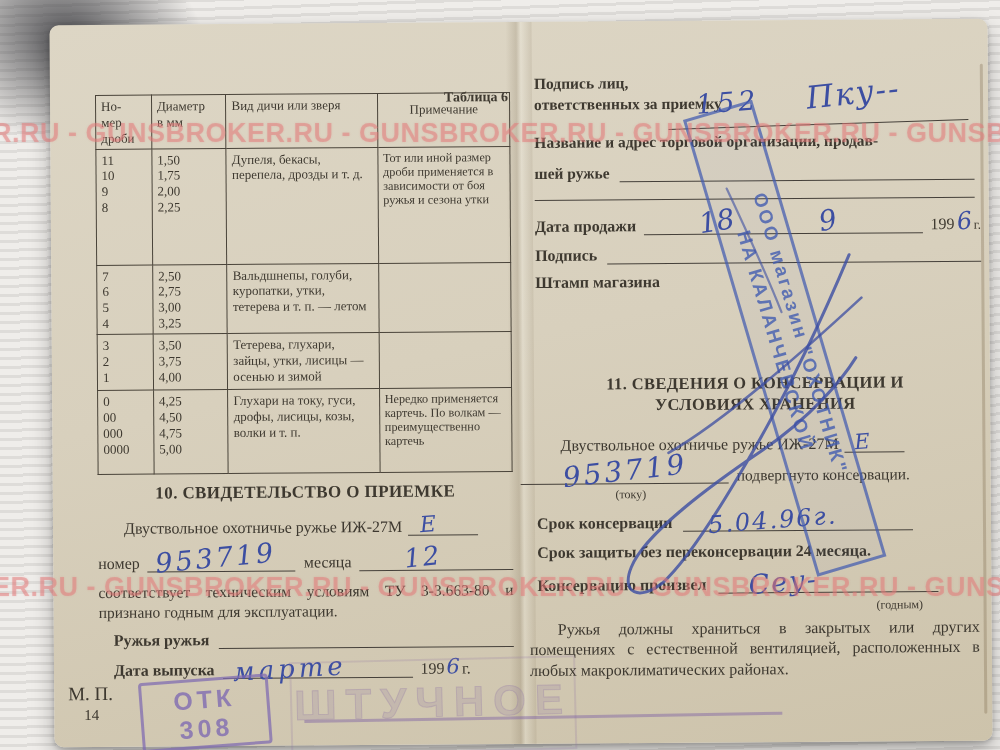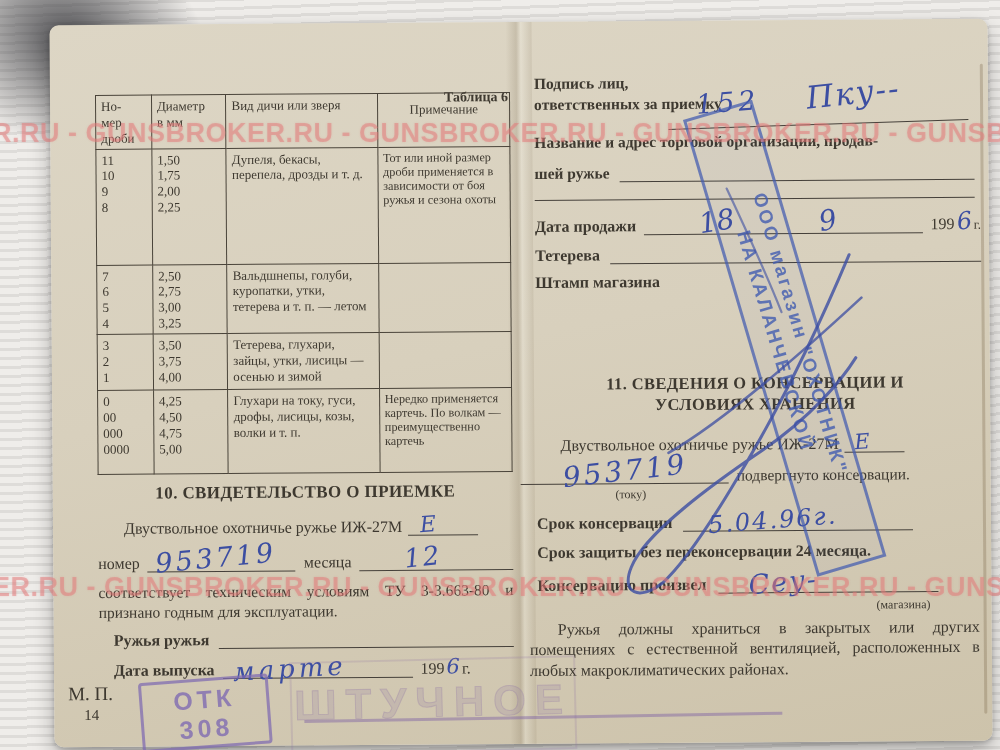--- a/index.html
+++ b/index.html
@@ -106,21 +106,21 @@
       <tr style="height:116px;">
         <td class="pre">11
 10
 9
 8</td>
         <td class="pre">1,50
 1,75
 2,00
 2,25</td>
         <td>Дупеля, бекасы, перепела, дрозды и т. д.</td>
-        <td class="note">Тот или иной размер дроби применяется в зависимости от боя ружья и сезона охоты</td>
+        <td class="note">Тот или иной размер дроби применяется в зависимости от боя ружья и сезона утки</td>
       </tr>
       <tr style="height:66px;">
         <td class="pre">7
 6
 5
 4</td>
         <td class="pre">2,50
 2,75
 3,00
 3,25</td>
@@ -219,21 +219,21 @@
       <span class="fill" style="margin:0 8px;">
         <span class="hw" style="font-size:28px;left:55px;transform:rotate(-8deg);bottom:-2px;">18</span>
         <span class="hw" style="font-size:28px;left:175px;transform:rotate(-10deg);bottom:-2px;">9</span>
       </span>
       <span>199</span>
       <span class="hw" style="font-size:24px;margin:0 2px;transform:rotate(-6deg);">6</span>
       <span style="font-size:13px;">г.</span>
     </div>
 
     <div class="abs row" style="left:16px;top:222px;width:446px;">
-      <span class="b">Тетерева</span>
+      <span class="b">Подпись</span>
       <span class="fill" style="margin-left:10px;"></span>
     </div>
 
     <div class="abs b" style="left:16px;top:252px;font-size:16px;">Штамп магазина</div>
 
     <h3 class="abs center pre b" style="left:15px;top:352px;width:440px;font-size:16.5px;line-height:1.3;">11. СВЕДЕНИЯ О КОНСЕРВАЦИИ И
 УСЛОВИЯХ ХРАНЕНИЯ</h3>
 
     <div class="abs row" style="left:40px;top:412px;width:418px;">
       <span>Двуствольное охотничье ружье ИЖ-27М</span>
@@ -256,21 +256,21 @@
     </div>
 
     <div class="abs" style="left:16px;top:522px;font-size:16px;font-weight:600;">Срок защиты без переконсервации 24 месяца.</div>
 
     <div class="abs row" style="left:16px;top:552px;width:440px;">
       <span class="b">Консервацию произвел</span>
       <span class="fill" style="margin-left:12px;max-width:220px;">
         <span class="hw" style="font-size:27px;left:30px;letter-spacing:2px;transform:rotate(-5deg);bottom:-3px;">Сеу-</span>
       </span>
     </div>
-    <div class="abs small" style="left:355px;top:578px;">(магазина)</div>
+    <div class="abs small" style="left:355px;top:578px;">(годным)</div>
 
     <div class="abs just" style="left:8px;top:598px;width:450px;font-size:16px;line-height:1.28;text-indent:28px;">Ружья должны храниться в закрытых или других помещениях с естественной вентиляцией, расположенных в любых макроклиматических районах.</div>
 
     <div class="diag-stamp" style="left:27px;top:282px;">
       <div>ООО магазин "ОХОТНИК"</div>
       <div>НА КАЛАНЧЕВСКОЙ</div>
     </div>
 
     <svg class="sig-svg" width="470" height="722" viewBox="0 0 470 722">
       <path d="M 330 235 C 300 305, 262 382, 226 442 C 200 486, 166 540, 141 562 C 118 580, 99 572, 110 546 C 123 514, 182 470, 242 430 C 292 396, 322 360, 336 338" fill="none" stroke="#3c4ea2" stroke-width="3" opacity="0.8" stroke-linecap="round"></path>

